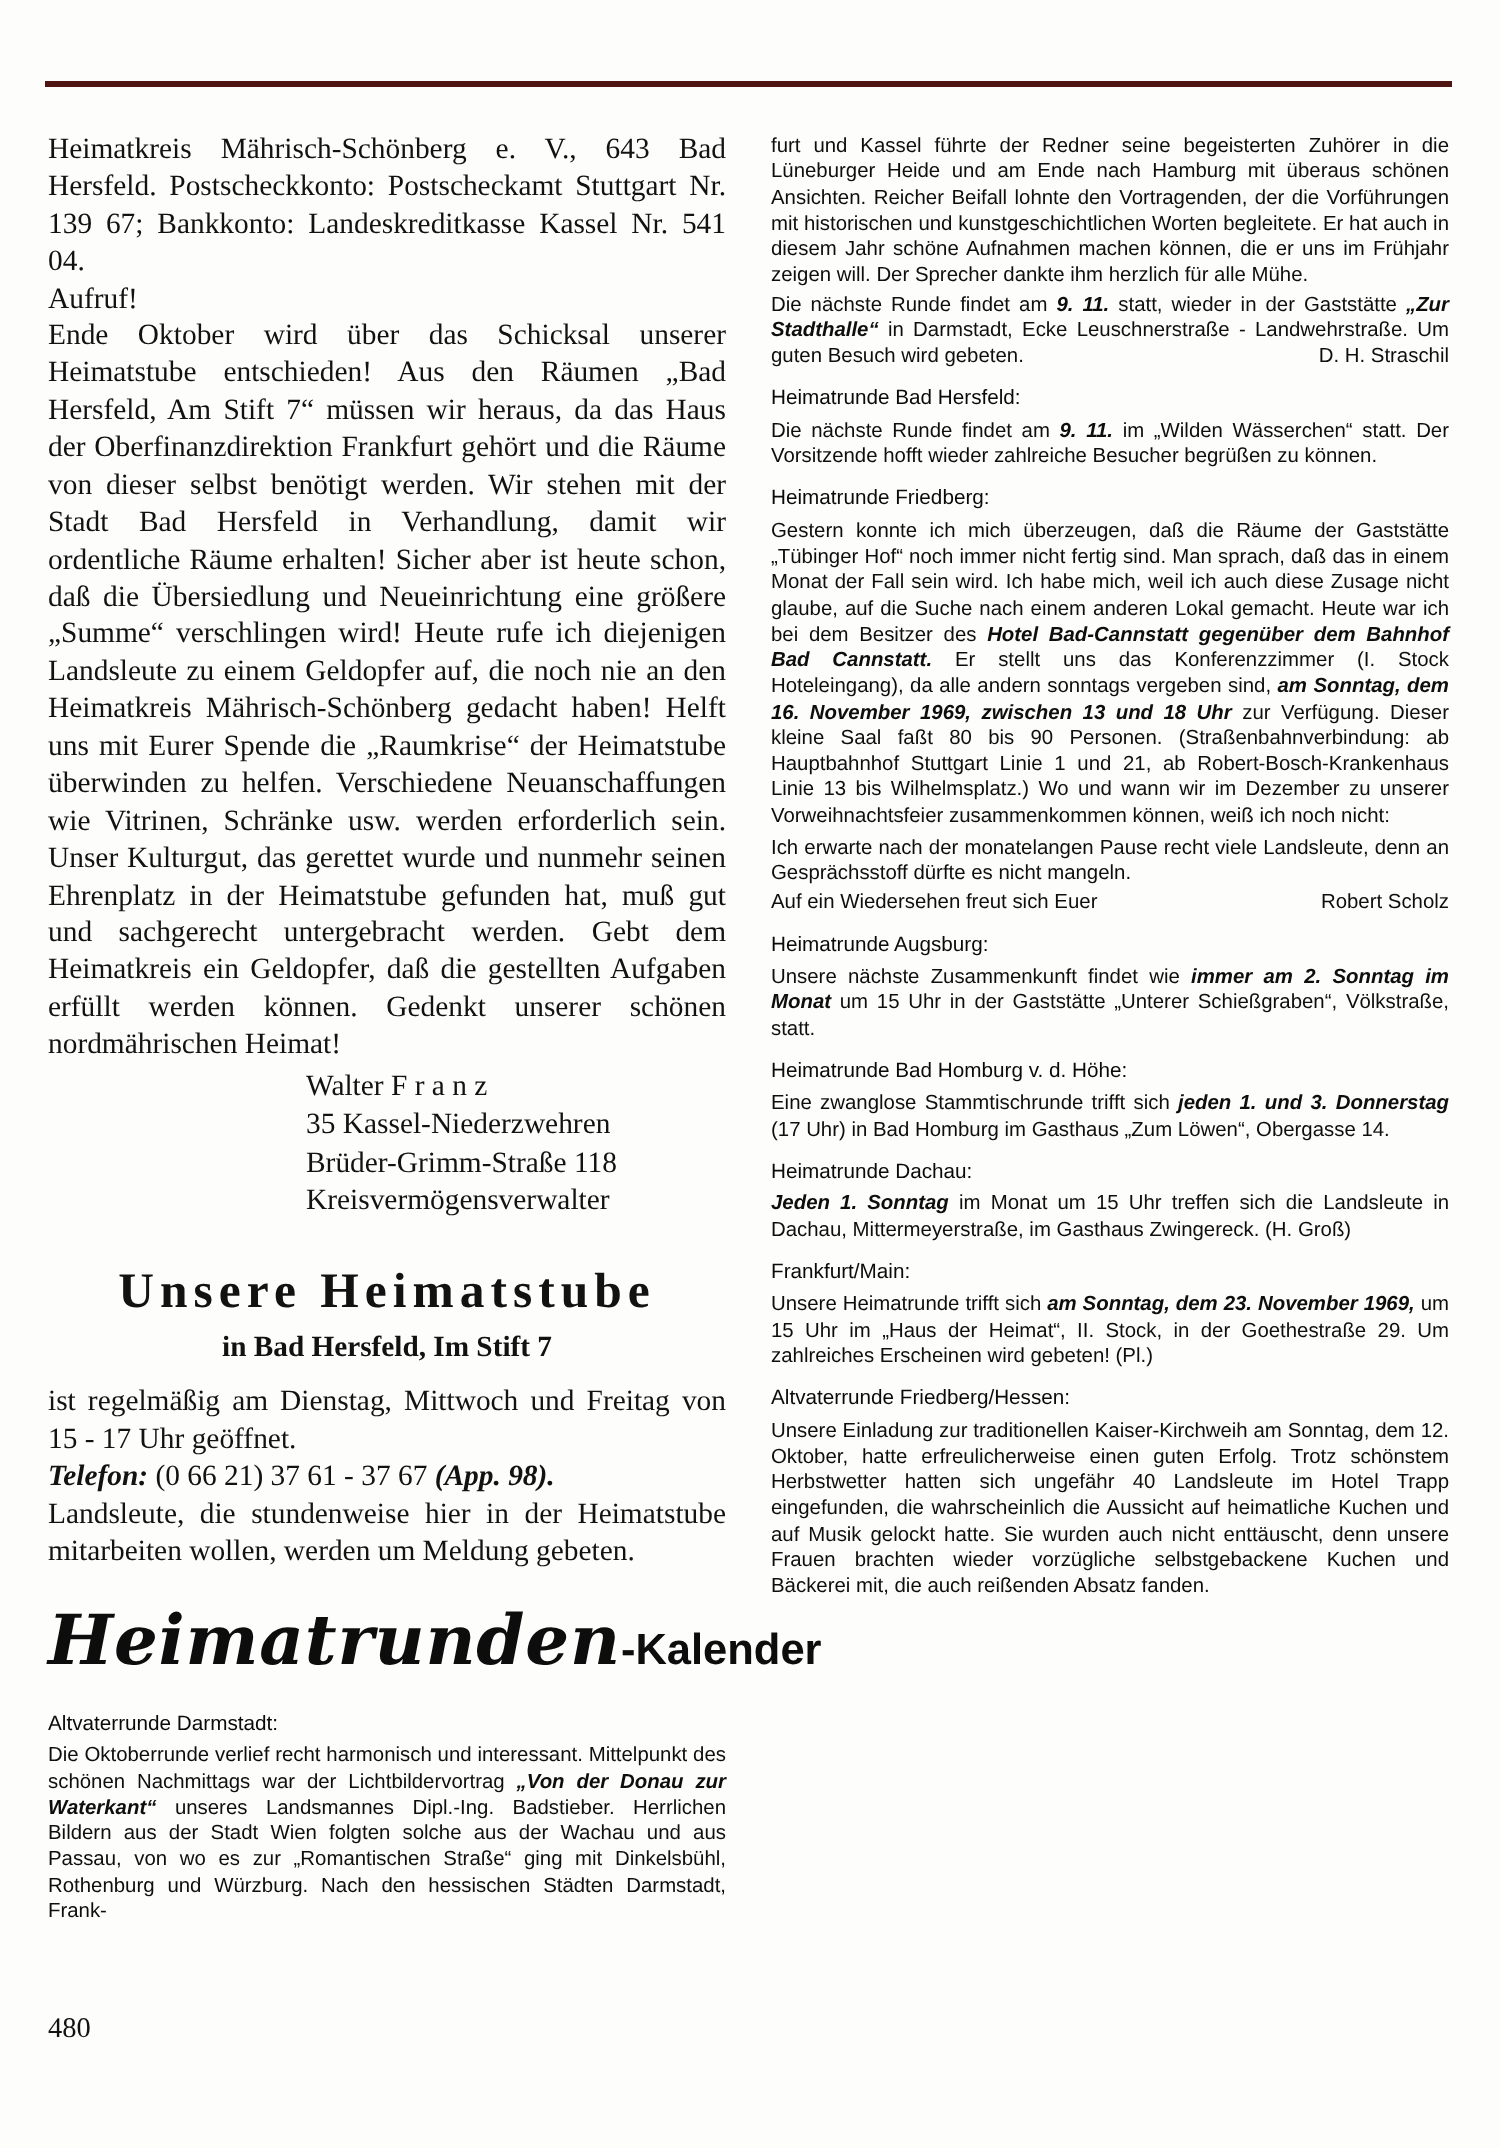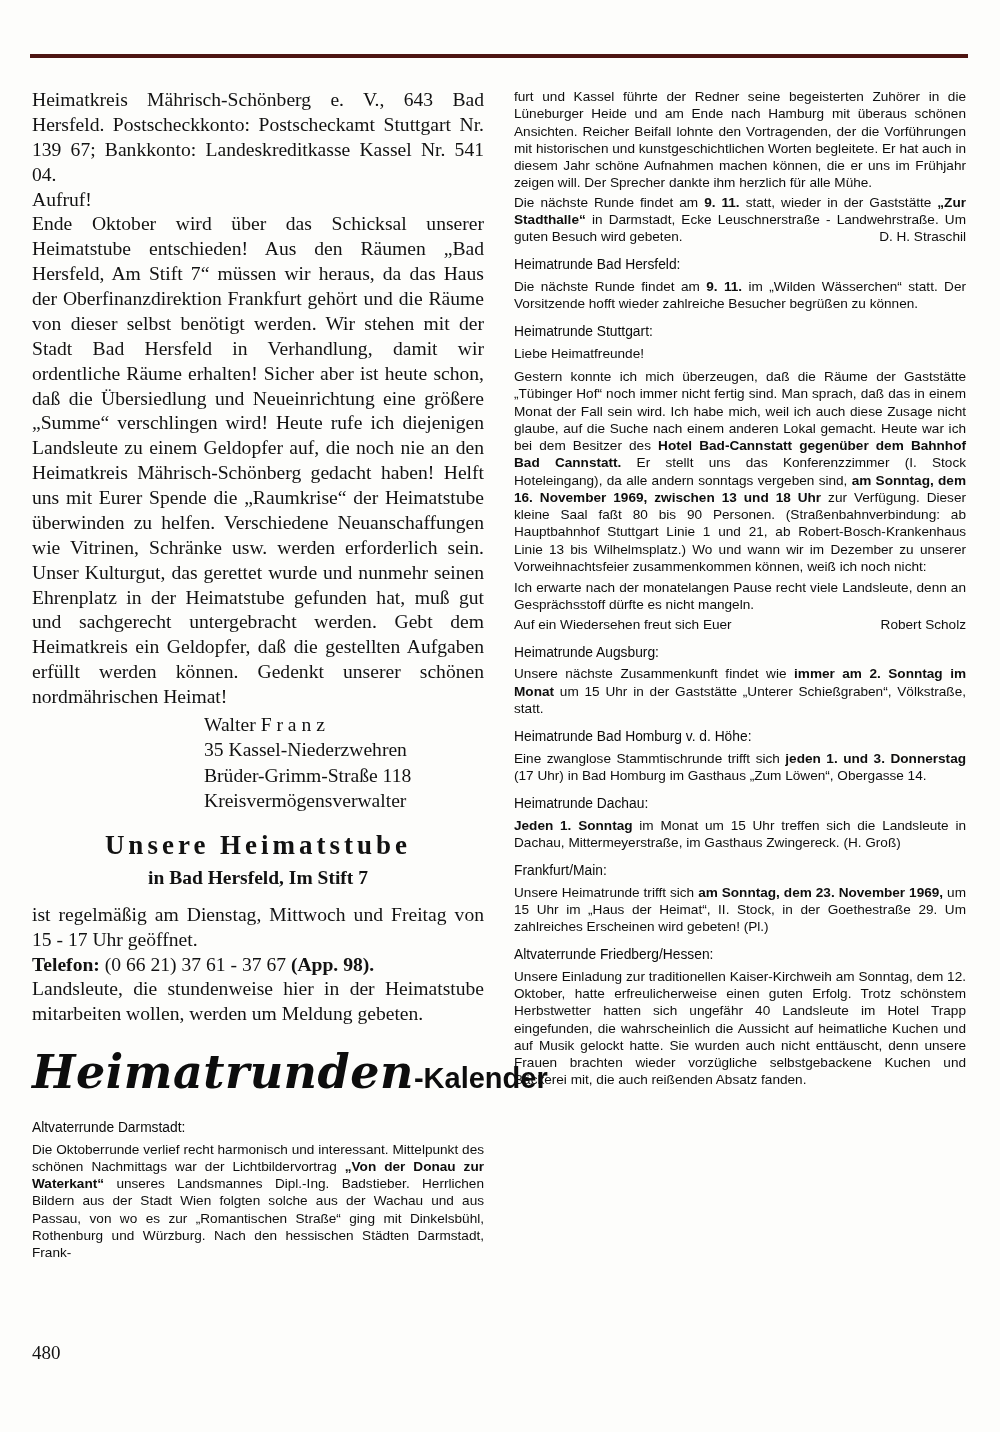--- a/index.html
+++ b/index.html
@@ -21,21 +21,21 @@
     font-size:19.6px; line-height:1.27; text-align:justify; color:#121212;
   }
   .serif p { margin:0; }
   .aufruf-title { text-align:left; margin-top:2px; }
 
   .sig { margin:2px 0 14px 172px; text-align:left; }
   .sig div { line-height:1.3; }
 
   .stube-title {
     font-family:"Liberation Serif", serif; font-weight:700;
-    font-size:27px; letter-spacing:4px; text-align:center; margin-top:14px;
+    font-size:33px; letter-spacing:4px; text-align:center; margin-top:27px;
   }
   .stube-sub {
     font-family:"Liberation Serif", serif; font-weight:700;
     font-size:19.5px; text-align:center; margin:4px 0 12px;
   }
   .telefon-line { text-align:left; margin-top:3px; }
   .note { margin-top:14px; }
 
   .kalender { margin:18px 0 20px; white-space:nowrap; }
   .kal-script {
@@ -50,21 +50,21 @@
   
   .sans {
     font-family:"Liberation Sans", sans-serif;
     font-size:13.6px; line-height:1.27; text-align:justify; color:#0e0e0e;
   }
   .sans p { margin:0 0 2px 0; }
   .sans-head {
     font-family:"Liberation Sans", sans-serif; font-weight:400;
     font-size:13.8px; text-align:left; margin:11px 0 4px 0; color:#0a0a0a;
   }
-  .b { font-weight:700; }
+  .b { font-weight:700;font-style:italic; }
   .author { float:right; }
   .sign-line { text-align:left; overflow:hidden; margin-top:2px; }
 
   .pagenum {
     position:absolute; left:32px; top:1342px;
     font-family:"Liberation Serif", serif; font-size:19px; color:#121212;
   }
 </style>
 </head>
 <body>
@@ -104,22 +104,21 @@
     </div>
   </div>
 
   <div class="col-right sans">
     <p>furt und Kassel führte der Redner seine begeisterten Zuhörer in die Lüneburger Heide und am Ende nach Hamburg mit überaus schönen Ansichten. Reicher Beifall lohnte den Vortragenden, der die Vorführungen mit historischen und kunstgeschichtlichen Worten begleitete. Er hat auch in diesem Jahr schöne Aufnahmen machen können, die er uns im Frühjahr zeigen will. Der Sprecher dankte ihm herzlich für alle Mühe.</p>
     <p><span><span>Die nächste Runde findet am </span><span class="b">9. 11.</span><span> statt, wieder in der Gaststätte </span><span class="b">„Zur Stadthalle“</span><span> in Darmstadt, Ecke Leuschnerstraße - Landwehrstraße. Um guten Besuch wird gebeten.</span></span><span class="author">D. H. Straschil</span></p>
 
     <div class="sans-head">Heimatrunde Bad Hersfeld:</div>
     <p><span>Die nächste Runde findet am </span><span class="b">9. 11.</span><span> im „Wilden Wässerchen“ statt. Der Vorsitzende hofft wieder zahlreiche Besucher begrüßen zu können.</span></p>
 
-    <div class="sans-head">Heimatrunde Stuttgart:</div>
-    <p style="text-align:left; margin-bottom:6px;">Liebe Heimatfreunde!</p>
+    <div class="sans-head">Heimatrunde Friedberg:</div>
     <p><span>Gestern konnte ich mich überzeugen, daß die Räume der Gaststätte „Tübinger Hof“ noch immer nicht fertig sind. Man sprach, daß das in einem Monat der Fall sein wird. Ich habe mich, weil ich auch diese Zusage nicht glaube, auf die Suche nach einem anderen Lokal gemacht. Heute war ich bei dem Besitzer des </span><span class="b">Hotel Bad-Cannstatt gegenüber dem Bahnhof Bad Cannstatt.</span><span> Er stellt uns das Konferenzzimmer (I. Stock Hoteleingang), da alle andern sonntags vergeben sind, </span><span class="b">am Sonntag, dem 16. November 1969, zwischen 13 und 18 Uhr</span><span> zur Verfügung. Dieser kleine Saal faßt 80 bis 90 Personen. (Straßenbahnverbindung: ab Hauptbahnhof Stuttgart Linie 1 und 21, ab Robert-Bosch-Krankenhaus Linie 13 bis Wilhelmsplatz.) Wo und wann wir im Dezember zu unserer Vorweihnachtsfeier zusammenkommen können, weiß ich noch nicht:</span></p>
     <p style="margin-top:4px;">Ich erwarte nach der monatelangen Pause recht viele Landsleute, denn an Gesprächsstoff dürfte es nicht mangeln.</p>
     <p class="sign-line"><span>Auf ein Wiedersehen freut sich Euer</span><span class="author">Robert Scholz</span></p>
 
     <div class="sans-head">Heimatrunde Augsburg:</div>
     <p><span>Unsere nächste Zusammenkunft findet wie </span><span class="b">immer am 2. Sonntag im Monat</span><span> um 15 Uhr in der Gaststätte „Unterer Schießgraben“, Völkstraße, statt.</span></p>
 
     <div class="sans-head">Heimatrunde Bad Homburg v. d. Höhe:</div>
     <p><span>Eine zwanglose Stammtischrunde trifft sich </span><span class="b">jeden 1. und 3. Donnerstag</span><span> (17 Uhr) in Bad Homburg im Gasthaus „Zum Löwen“, Obergasse 14.</span></p>
 

